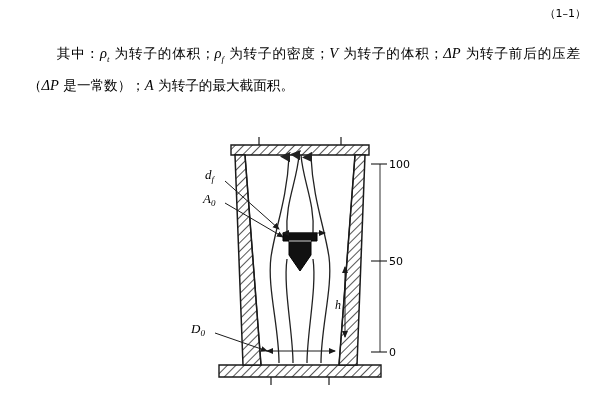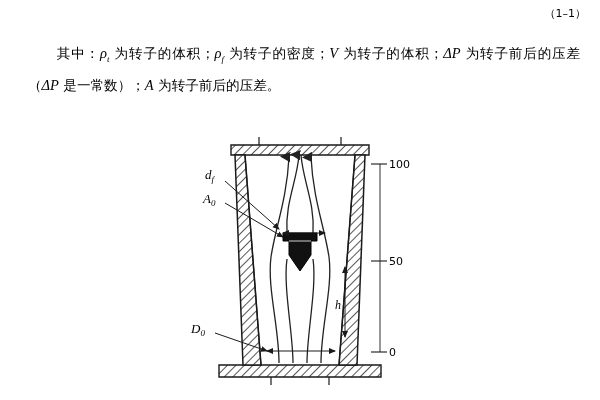--- a/index.html
+++ b/index.html
@@ -86,21 +86,21 @@
 </head>
 <body>
 
 <div class="page">
 
   <div class="eq-line">
     <span class="eq-number">（1–1）</span>
   </div>
 
   <div class="para">
-    <span class="indent"></span><span>其中：</span><i>ρ<sub>t</sub></i><span> 为转子的体积；</span><i>ρ<sub>f</sub></i><span> 为转子的密度；</span><i>V</i><span> 为转子的体积；</span><i>ΔP</i><span> 为转子前后的压差（</span><i>ΔP</i><span> 是一常数）；</span><i>A</i><span> 为转子前后的压差。</span>
+    <span class="indent"></span><span>其中：</span><i>ρ<sub>t</sub></i><span> 为转子的体积；</span><i>ρ<sub>f</sub></i><span> 为转子的密度；</span><i>V</i><span> 为转子的体积；</span><i>ΔP</i><span> 为转子前后的压差（</span><i>ΔP</i><span> 是一常数）；</span><i>A</i><span> 为转子的最大截面积。</span>
   </div>
 
   <div class="figure">
     <svg width="250" height="250" viewBox="0 0 250 250" xmlns="http://www.w3.org/2000/svg">
       <defs>
         <pattern id="hatch" width="6" height="6" patternUnits="userSpaceOnUse" patternTransform="rotate(45)">
           <rect width="6" height="6" fill="#ffffff"></rect>
           <line x1="0" y1="0" x2="0" y2="6" stroke="#2b2b2b" stroke-width="1.6"></line>
         </pattern>
         <marker id="arrH" markerWidth="7" markerHeight="7" refX="6" refY="3" orient="auto">

